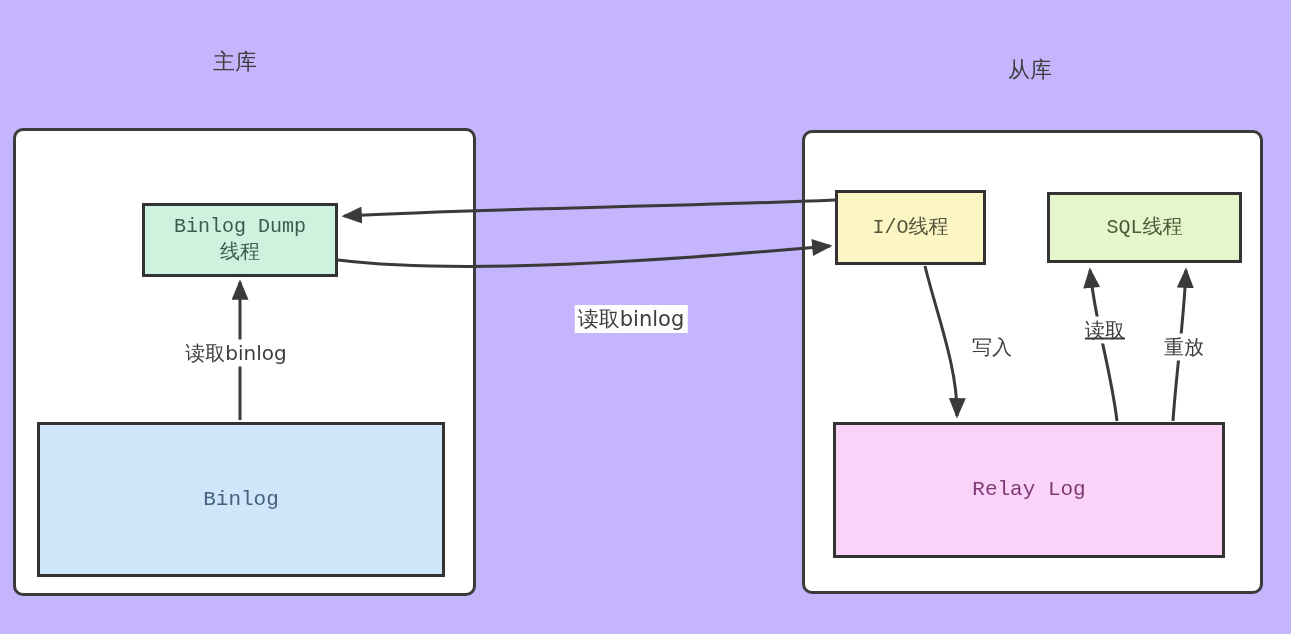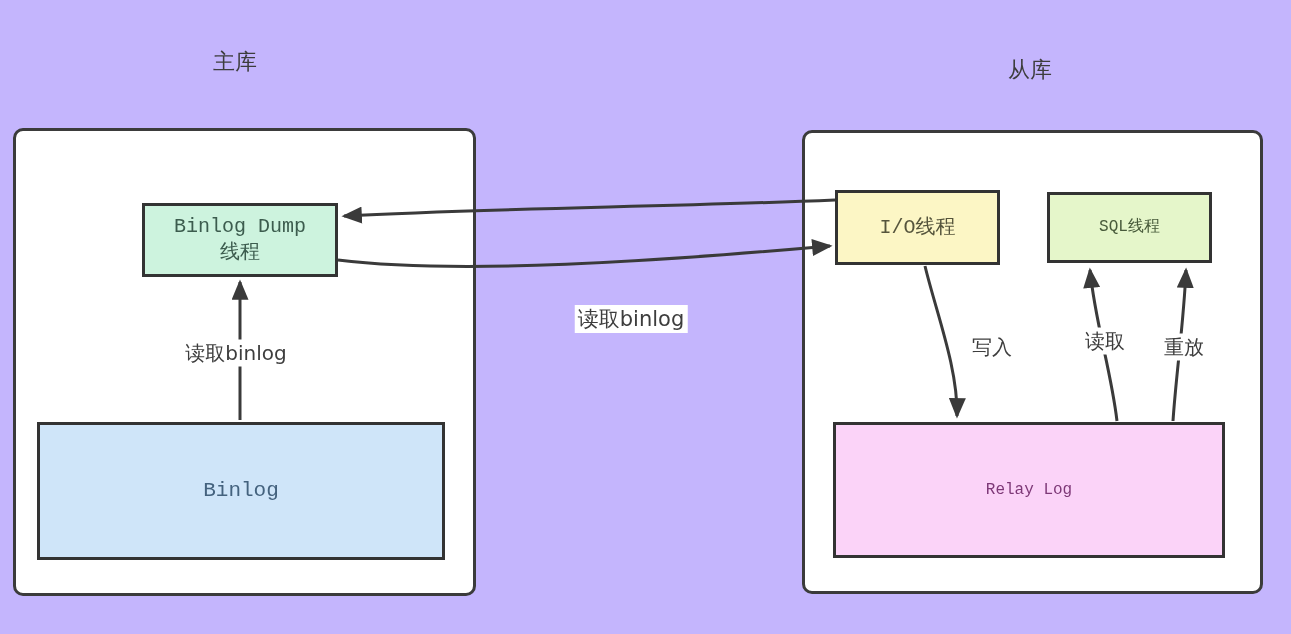--- a/index.html
+++ b/index.html
@@ -45,34 +45,34 @@
     text-align: center;
     z-index: 3;
     line-height: 1.3;
     font-family: Liberation Mono, monospace;
   }
   #binlog-dump-thread {
     left: 142px; top: 203px; width: 196px; height: 74px;
     background: #cdf3de; color: #3c5c4e; font-size: 20px;
   }
   #binlog-box {
-    left: 37px; top: 422px; width: 408px; height: 138px;
+    left: 37px; top: 422px; width: 408px; height: 155px;
     background: #cfe5f9; color: #44627e; font-size: 21px;
   }
   #io-thread {
-    left: 835px; top: 190px; width: 165px; height: 75px;
+    left: 835px; top: 190px; width: 151px; height: 75px;
     background: #fcf6c5; color: #55543c; font-size: 20px;
   }
   #sql-thread {
-    left: 1047px; top: 192px; width: 165px; height: 71px;
-    background: #e5f6ca; color: #475a3a; font-size: 16px; justify-content: center;
+    left: 1047px; top: 192px; width: 195px; height: 71px;
+    background: #e5f6ca; color: #475a3a; font-size: 20px; justify-content: center;
   }
   #relay-log-box {
     left: 833px; top: 422px; width: 392px; height: 136px;
-    background: #fbd3f8; color: #7d3877; font-size: 16px;
+    background: #fbd3f8; color: #7d3877; font-size: 21px;
   }
 
   .region-title {
     position: absolute;
     transform: translate(-50%, -50%);
     font-size: 22px;
     color: #3d3d3d;
     z-index: 3;
     white-space: nowrap;
   }
@@ -85,21 +85,21 @@
     font-size: 20px;
     color: #3d3d3d;
     background: #ffffff;
     padding: 0 3px;
     z-index: 4;
     white-space: nowrap;
   }
   #label-read-binlog-left { left: 236px;  top: 353px; }
   #label-read-binlog-mid  { left: 631px;  top: 319px; font-size: 21px; }
   #label-write            { left: 992px;  top: 347px; }
-  #label-read             { left: 1105px; top: 341px; }
+  #label-read             { left: 1105px; top: 330px; text-decoration: underline; }
   #label-replay           { left: 1184px; top: 347px; }
 </style>
 </head>
 <body>
 
 <div class="canvas">
 
   <div class="container-box" id="master-container"></div>
   <div class="container-box" id="slave-container"></div>
 

